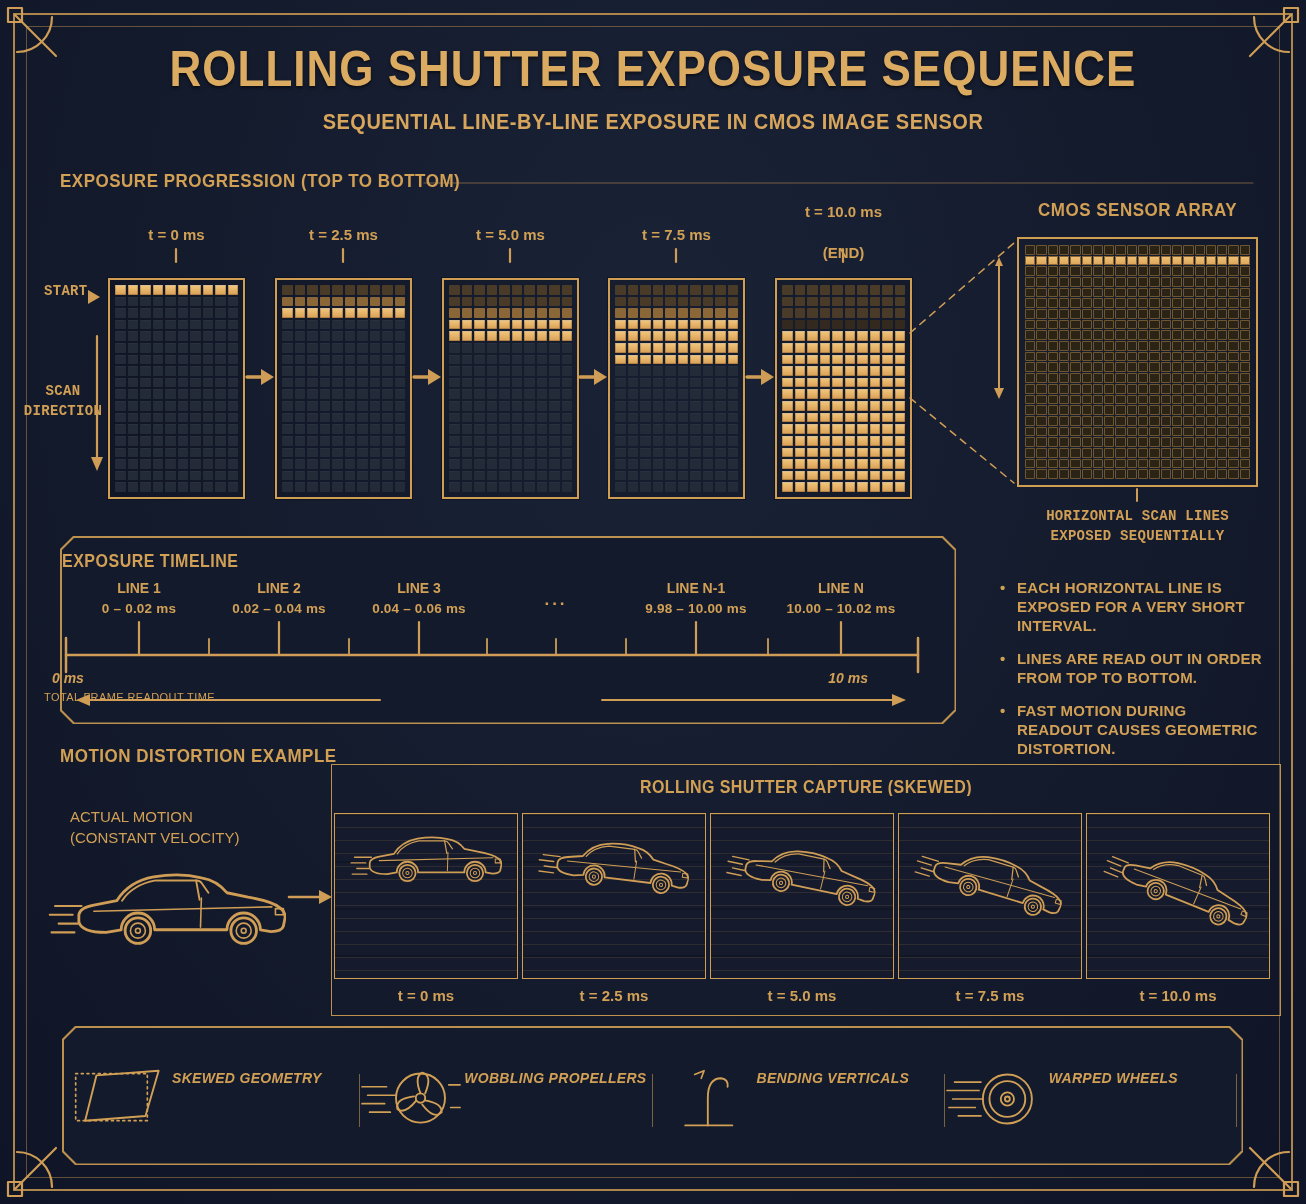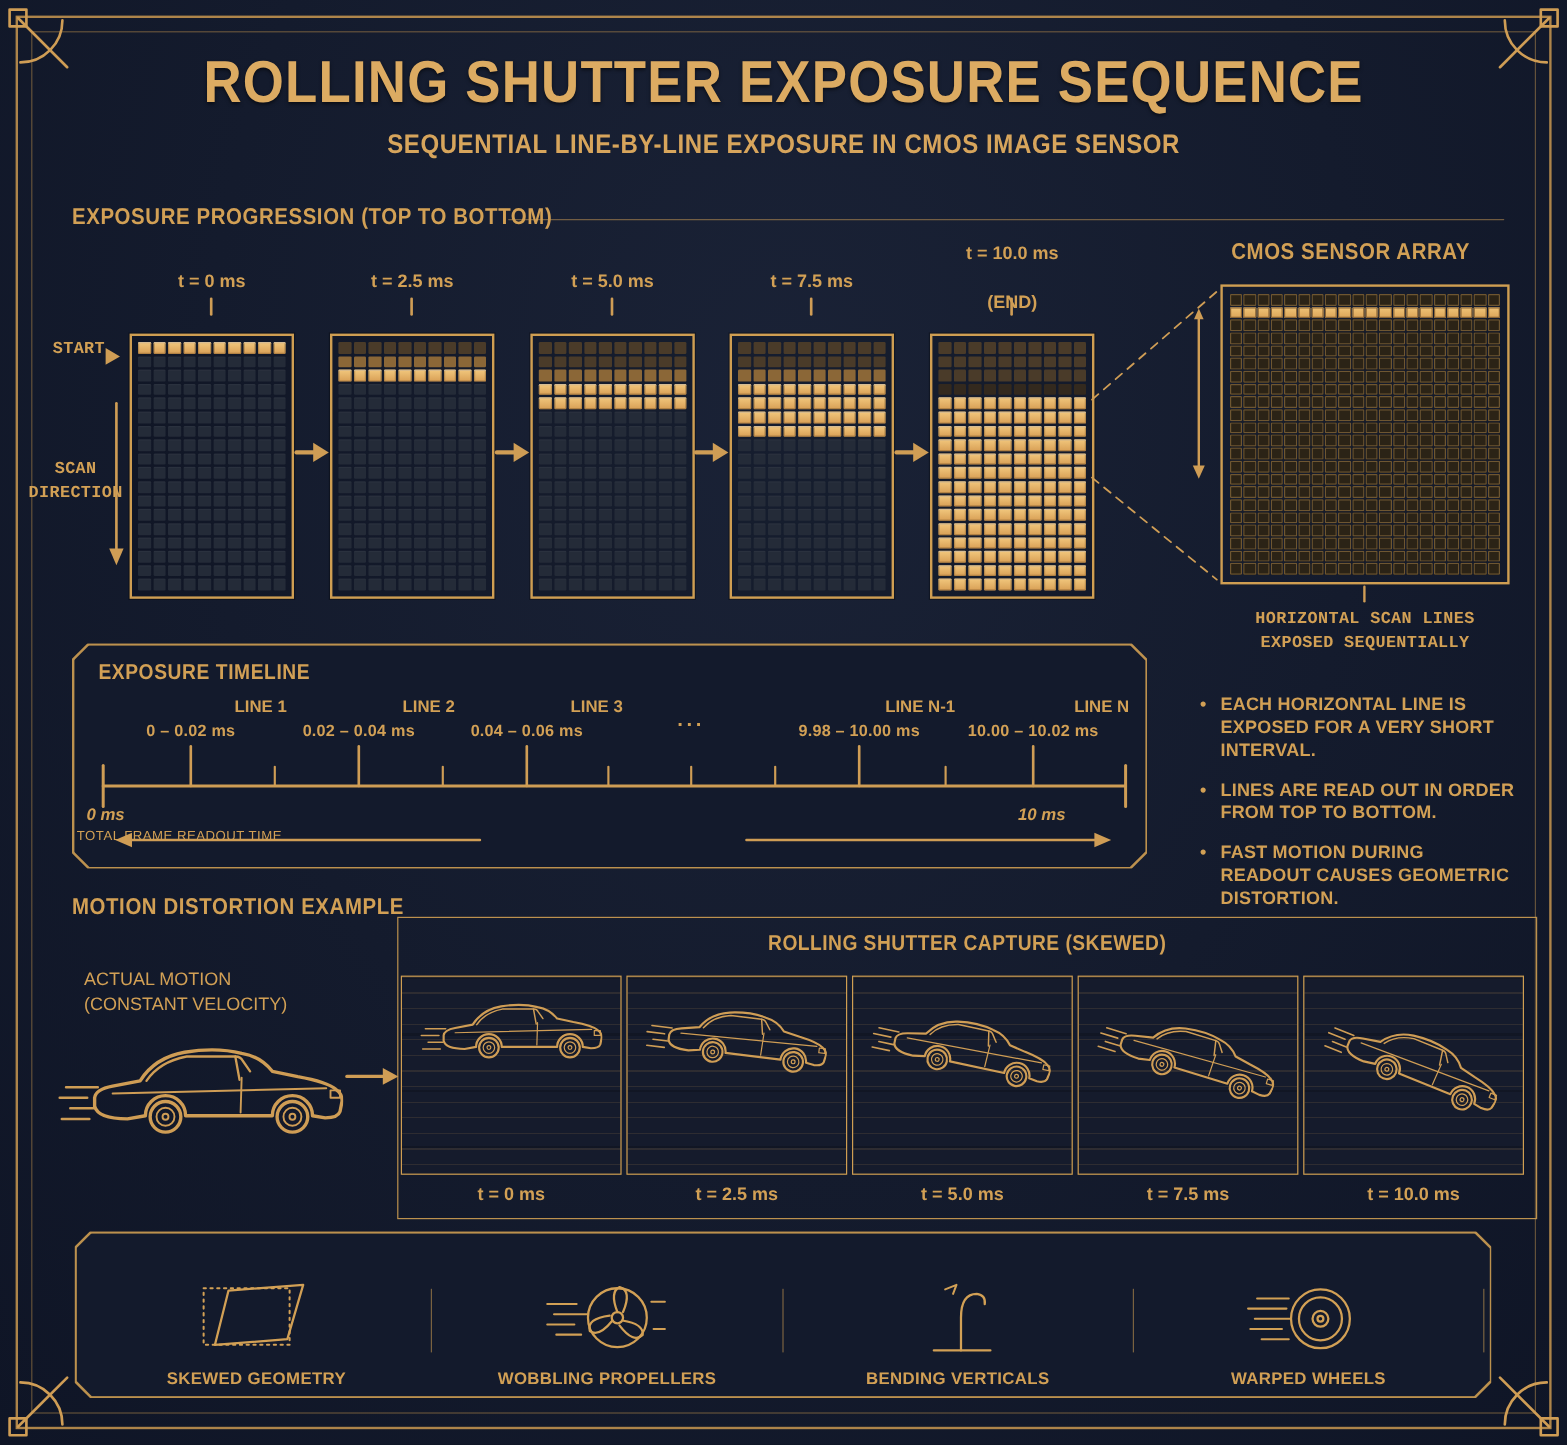--- a/index.html
+++ b/index.html
@@ -44,21 +44,21 @@
   
   .notes{left:1000px;top:578px;width:266px;list-style:none;margin:0;padding:0;}
   .notes li{position:relative;padding-left:17px;margin-bottom:14px;font-size:15px;font-weight:700;line-height:19px;letter-spacing:.2px;}
   .notes li::before{content:"•";position:absolute;left:0;top:0;}
   
   .notch{clip-path:polygon(13px 0,calc(100% - 13px) 0,100% 13px,100% calc(100% - 13px),calc(100% - 13px) 100%,13px 100%,0 calc(100% - 13px),0 13px);}
   .notch-outer{position:absolute;background:rgba(207,158,82,.9);}
   .notch-inner{position:absolute;inset:1.5px;background:#131a2c;}
   
   .tl-entry{position:absolute;top:44px;width:160px;margin-left:-80px;text-align:center;}
-  .tl-line{font-size:14px;font-weight:700;text-align:right;}
+  .tl-line{font-size:14px;font-weight:700;}
   .tl-range{font-size:13.5px;font-weight:700;margin-top:5px;letter-spacing:.2px;}
   .tl-dots{top:54px;font-size:17px;font-weight:700;letter-spacing:3px;}
   .tl-end{position:absolute;top:134px;font-size:14px;font-weight:700;font-style:italic;}
   .tl-readout{position:absolute;left:0;right:0;top:155px;text-align:left;font-size:11px;font-weight:400;letter-spacing:.4px;}
   
   .actual{position:absolute;left:70px;top:806px;width:230px;text-align:left;font-size:15px;font-weight:400;line-height:21px;}
   .panel{position:absolute;left:331px;top:764px;width:950px;height:252px;border:1.5px solid rgba(207,158,82,.9);box-sizing:border-box;}
   .panel-title{position:absolute;left:0;right:0;top:13px;text-align:center;font-size:16px;font-weight:700;letter-spacing:.4px;}
   .frame{position:absolute;top:48px;width:184px;height:166px;border:1.5px solid #cf9e52;box-sizing:border-box;overflow:hidden;
     background:
@@ -66,21 +66,21 @@
       repeating-linear-gradient(180deg, rgba(0,0,0,.18) 0 2px, rgba(0,0,0,0) 2px 47px),
       #151b2c;}
   .frame-label{position:absolute;top:222px;width:184px;text-align:center;font-size:15px;font-weight:700;}
   .car{position:absolute;left:50%;width:152px;height:63px;}
   svg.linework{stroke:#cf9d55;fill:none;stroke-width:2.2;stroke-linecap:round;stroke-linejoin:round;}
   
   .result-titlerow{position:absolute;left:16px;right:16px;top:9px;display:flex;align-items:center;gap:18px;}
   .result-titlerow .hline{flex:1;height:1px;background:rgba(207,158,82,.75);}
   .result-title{font-size:17px;font-weight:700;letter-spacing:.5px;white-space:nowrap;}
   .artifacts{position:absolute;left:6px;right:6px;top:36px;bottom:8px;display:flex;align-items:stretch;}
-  .art-cell{flex:1;display:flex;flex-direction:column;align-items:center;justify-content:flex-start;}
+  .art-cell{flex:1;display:flex;align-items:flex-start;justify-content:flex-start;font-style:italic;}
   .art-icon{height:66px;display:flex;align-items:center;justify-content:center;margin-top:4px;}
   .art-icon svg{stroke:#d2a055;fill:none;stroke-width:2;stroke-linecap:round;stroke-linejoin:round;}
   .art-label{font-size:14px;font-weight:700;margin-top:8px;letter-spacing:.3px;}
   .art-sep{width:1px;background:rgba(207,158,82,.55);margin:12px 0 30px 0;}
   .overlay{position:absolute;inset:0;pointer-events:none;}
   .hidden-defs{position:absolute;width:0;height:0;overflow:hidden;}
 </style>
 </head>
 <body>
 
@@ -1061,21 +1061,21 @@
         <div class="cell c-B"></div>
         <div class="cell c-B"></div>
         <div class="cell c-B"></div>
         <div class="cell c-B"></div>
         <div class="cell c-B"></div>
         <div class="cell c-B"></div>
         <div class="cell c-B"></div>
       </div>
     </div>
 
-  <div class="abs sec-h" style="left:984px;top:200px;width:241px;text-align:right;"><span class="cond">CMOS SENSOR ARRAY</span></div>
+  <div class="abs sec-h" style="left:1017px;top:200px;width:241px;text-align:center;"><span class="cond">CMOS SENSOR ARRAY</span></div>
   <div class="cmos-box">
       <div class="cmos-grid" style="grid-template-columns: repeat(20, 1fr);">
         <div class="ccell"></div>
         <div class="ccell"></div>
         <div class="ccell"></div>
         <div class="ccell"></div>
         <div class="ccell"></div>
         <div class="ccell"></div>
         <div class="ccell"></div>
         <div class="ccell"></div>
@@ -1520,21 +1520,21 @@
 
   <ul class="abs notes">
     <li><span>EACH HORIZONTAL LINE IS EXPOSED FOR A VERY SHORT INTERVAL.</span></li>
     <li><span>LINES ARE READ OUT IN ORDER FROM TOP TO BOTTOM.</span></li>
     <li><span>FAST MOTION DURING READOUT CAUSES GEOMETRIC DISTORTION.</span></li>
   </ul>
 
   <div class="notch notch-outer" style="left:60px;top:536px;width:896px;height:188px;">
     <div class="notch notch-inner"></div>
   </div>
-  <div class="abs" style="left:64px;top:536px;width:796px;height:188px;padding-left:36px;">
+  <div class="abs" style="left:44px;top:536px;width:796px;height:188px;padding-left:36px;">
     <div class="abs sec-h" style="left:18px;top:16px;font-size:16px;"><span class="cond">EXPOSURE TIMELINE</span></div>
 
     <div class="tl-entry" style="left:95px;">
         <div class="tl-line">LINE 1</div>
         <div class="tl-range">0 – 0.02 ms</div>
       </div>
     <div class="tl-entry" style="left:235px;">
         <div class="tl-line">LINE 2</div>
         <div class="tl-range">0.02 – 0.04 ms</div>
       </div>

